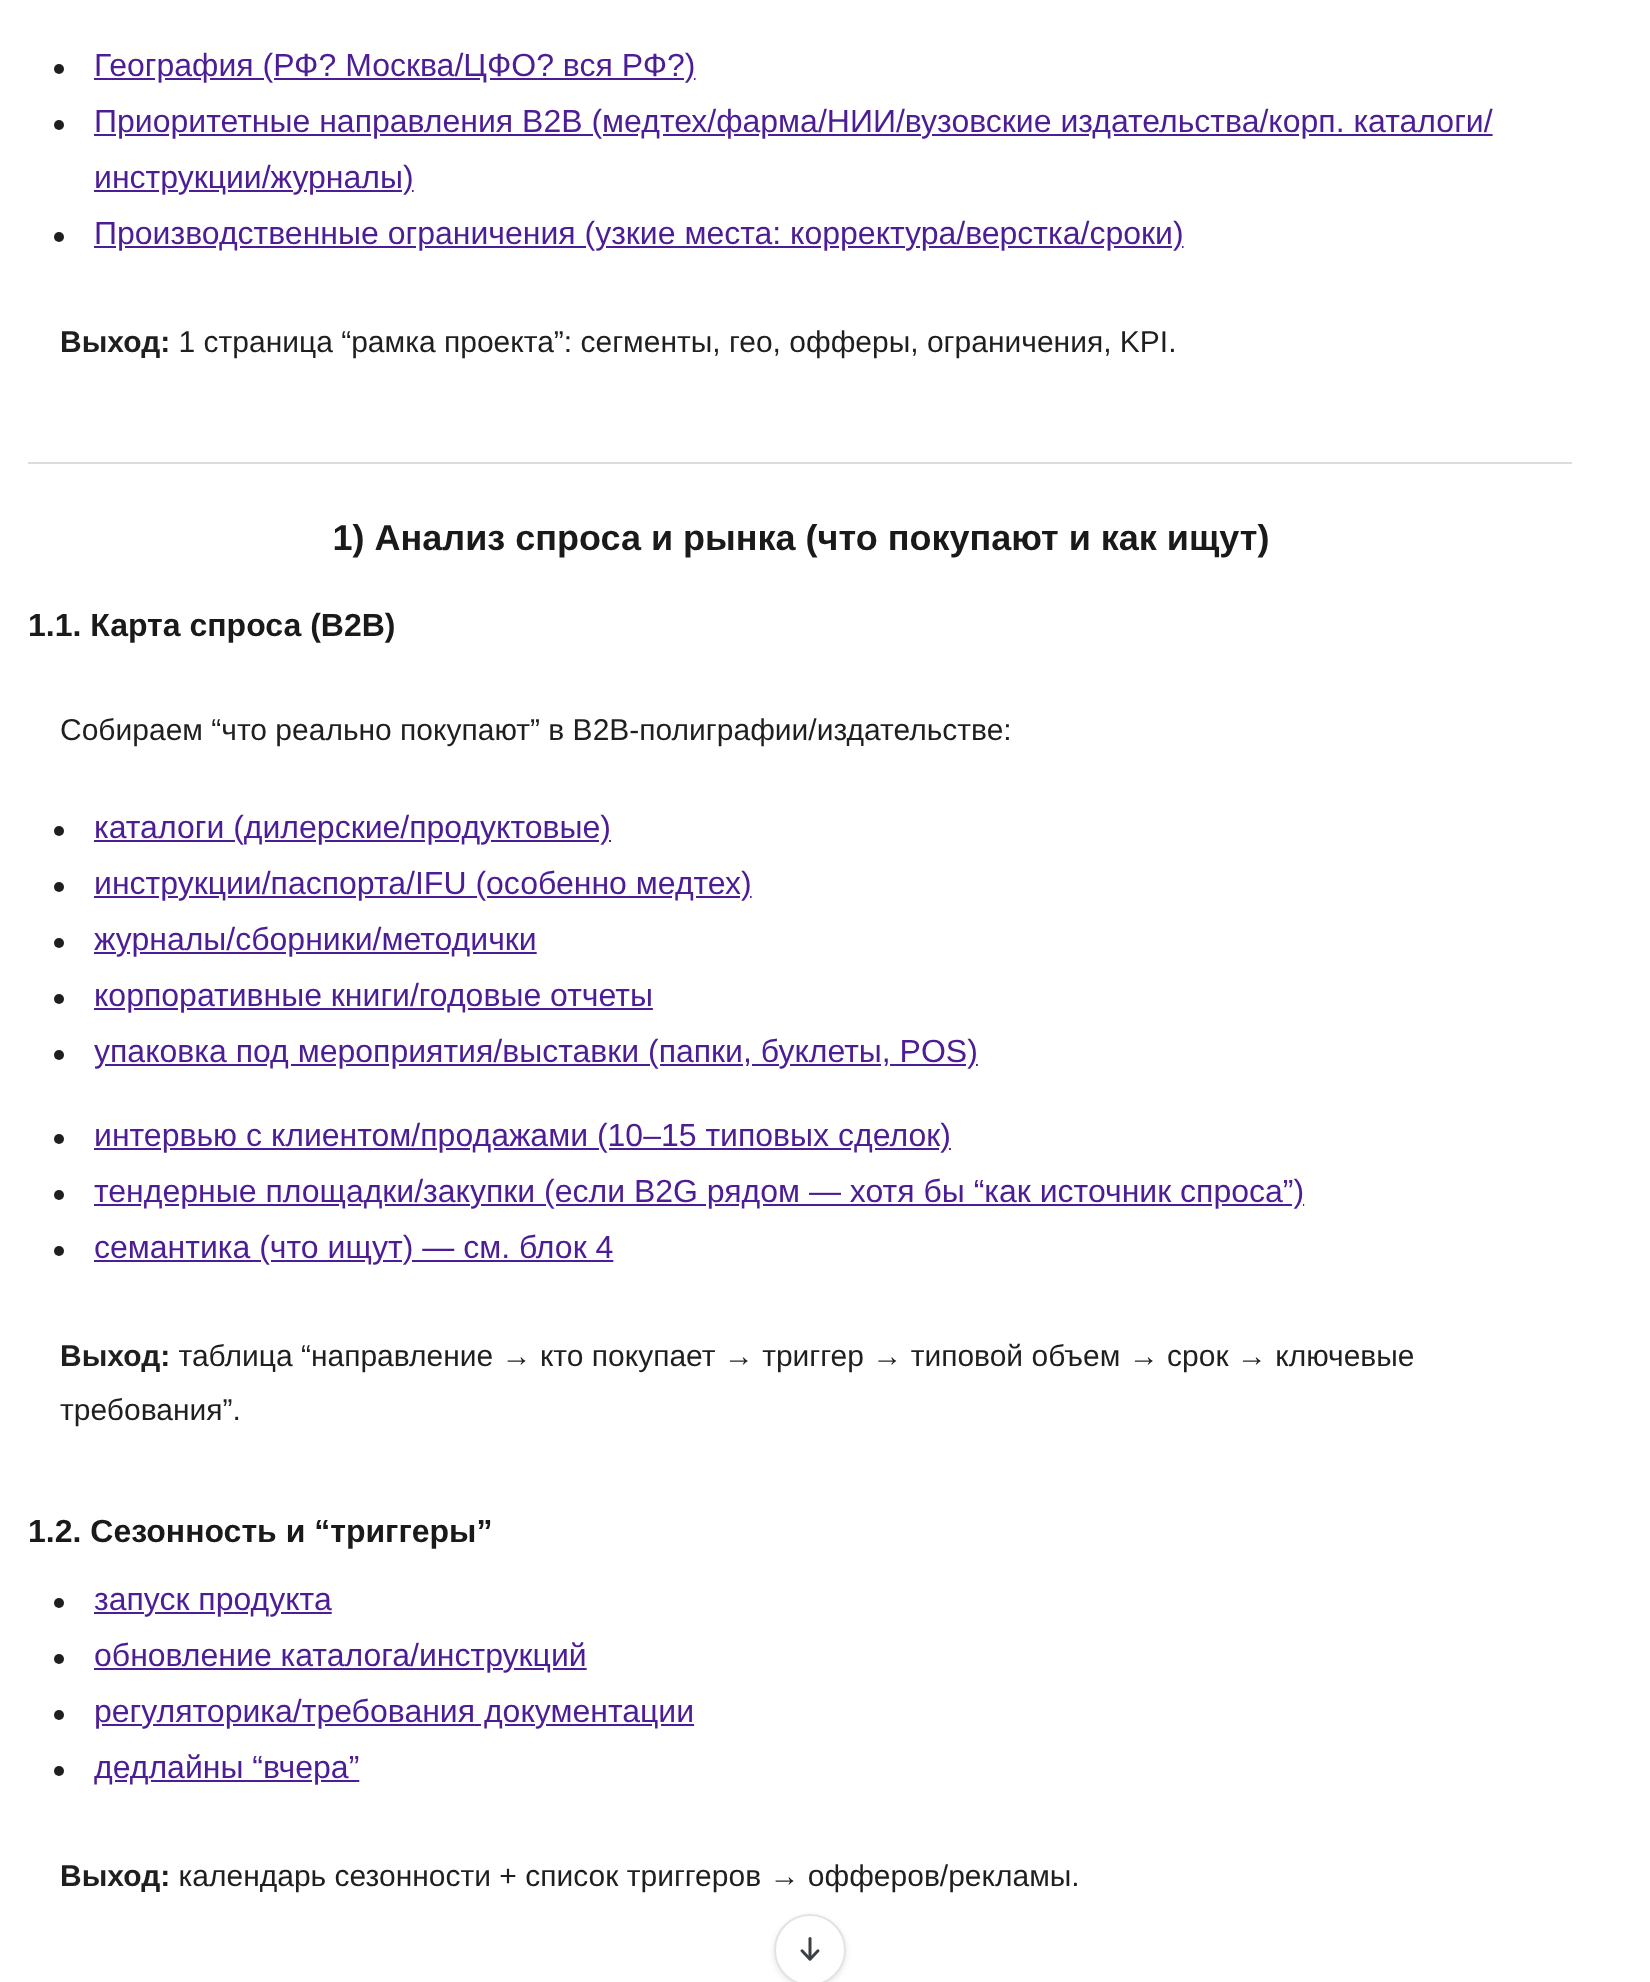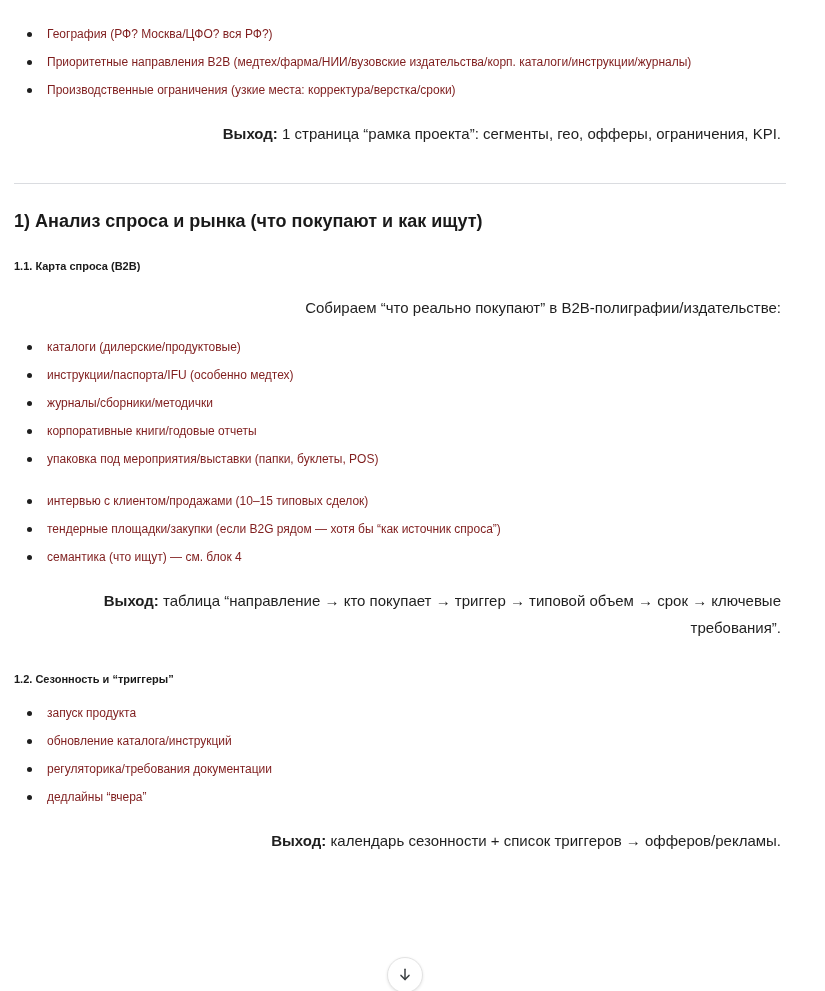--- a/index.html
+++ b/index.html
@@ -34,36 +34,36 @@
     letter-spacing: -0.1px;
     color: #1a1a1a;
     max-width: 700px;
   }
   h2.h-sec {
     font-size: 18px;
     line-height: 26px;
     font-weight: 700;
     margin: 0;
     color: #1a1a1a;
+    text-align: center;
   }
   h3.h-sub {
-    font-size: 11px;
+    font-size: 16px;
     line-height: 24px;
     font-weight: 700;
     margin: 0;
     color: #1a1a1a;
   }
 
   
   p.para {
     font-size: 15px;
     line-height: 27px;
-    margin: 6px;
+    margin: 16px;
     color: #1f1f1f;
-    text-align: right;
   }
   p.para.bold-lead b,
   p.para b {
     font-weight: 700;
   }
   p.strong-line {
     font-size: 15px;
     line-height: 27px;
     margin: 0;
     font-weight: 700;
@@ -71,25 +71,26 @@
   }
 
   
   ul.blist {
     list-style: none;
     margin: 0;
     padding: 0;
   }
   ul.blist > li {
     position: relative;
-    font-size: 12px;
+    font-size: 16px;
     line-height: 28px;
     padding-left: 33px;
     margin: 0;
-    color: #7f1d1d;
+    color: #4c1d95;
+    text-decoration: underline;
   }
   ul.blist > li::before {
     content: "";
     position: absolute;
     left: 13px;
     top: 12px;
     width: 5px;
     height: 5px;
     border-radius: 50%;
     background: #1f1f1f;

